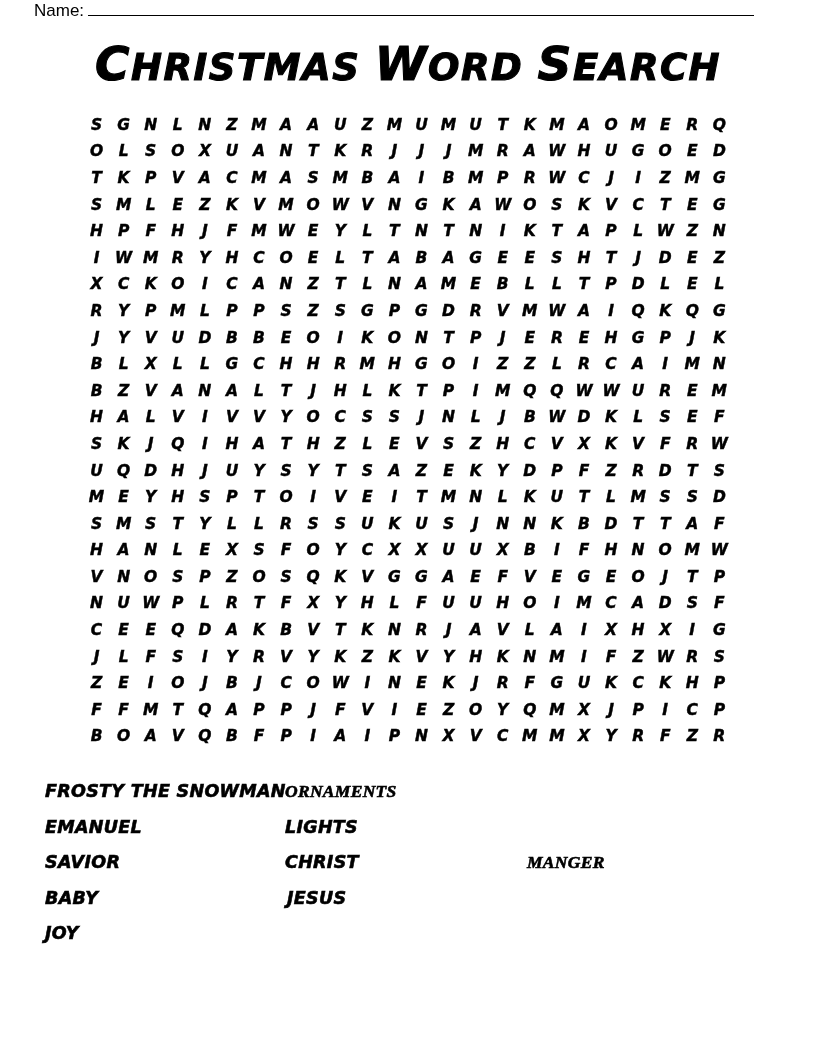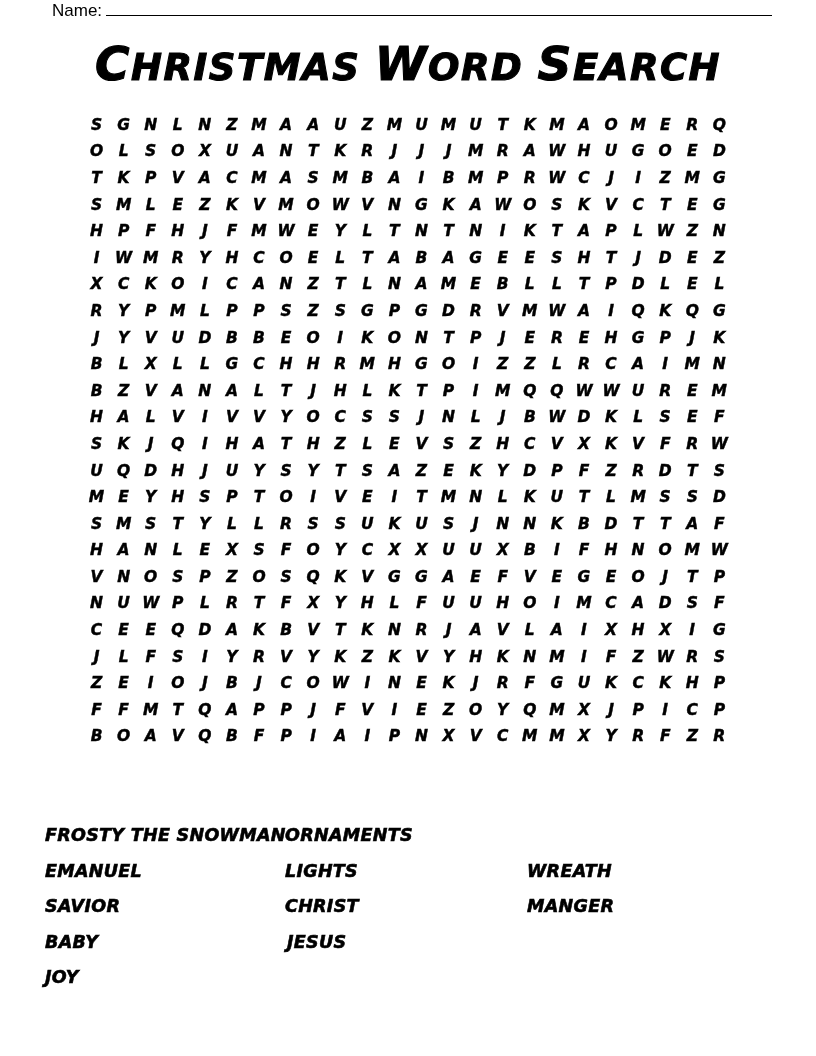--- a/index.html
+++ b/index.html
@@ -13,21 +13,21 @@
     height: 1056px;
     position: relative;
     font-family: "Liberation Sans", sans-serif;
     color: #000000;
     overflow: hidden;
   }
 
   
   .name-row {
     position: absolute;
-    left: 52px;
+    left: 34px;
     top: 0px;
     width: 720px;
     height: 24px;
     display: flex;
     align-items: baseline;
   }
   .name-label {
     font-family: "Liberation Sans", sans-serif;
     font-size: 17px;
     line-height: 20px;
@@ -99,25 +99,24 @@
   .wl-col {
     font-family: "DejaVu Sans", sans-serif;
     font-weight: bold;
     font-style: italic;
     font-size: 17.5px;
     line-height: 22px;
     letter-spacing: 0.3px;
     text-transform: uppercase;
     -webkit-text-stroke: 0.6px #000;
     white-space: nowrap;
-    margin-top: 44px;
   }
   .wl-col.c1 { width: 240px; }
   .wl-col.c2 { width: 242px; }
-  .wl-col.c3 { width: 240px; }
+  .wl-col.c3 { width: 240px; font-family: Liberation Serif, serif; }
   .wl-col.empty { visibility: hidden; }
 </style>
 </head>
 <body>
 
 <div class="name-row">
   <span class="name-label">Name:</span>
   <span class="name-blank"></span>
 </div>
 
@@ -751,21 +750,20 @@
   </div>
 
 <div id="wordlist">
     <div class="wl-row">
       <div class="wl-col c1">FROSTY THE SNOWMAN</div>
       <div class="wl-col c3">ORNAMENTS</div>
     </div>
     <div class="wl-row">
       <div class="wl-col c1">EMANUEL</div>
       <div class="wl-col c2">LIGHTS</div>
-      <div class="wl-col c3">WREATH</div>
     </div>
     <div class="wl-row">
       <div class="wl-col c1">SAVIOR</div>
       <div class="wl-col c2">CHRIST</div>
       <div class="wl-col c3">MANGER</div>
     </div>
     <div class="wl-row">
       <div class="wl-col c2">BABY</div>
       <div class="wl-col c1">JESUS</div>
     </div>

